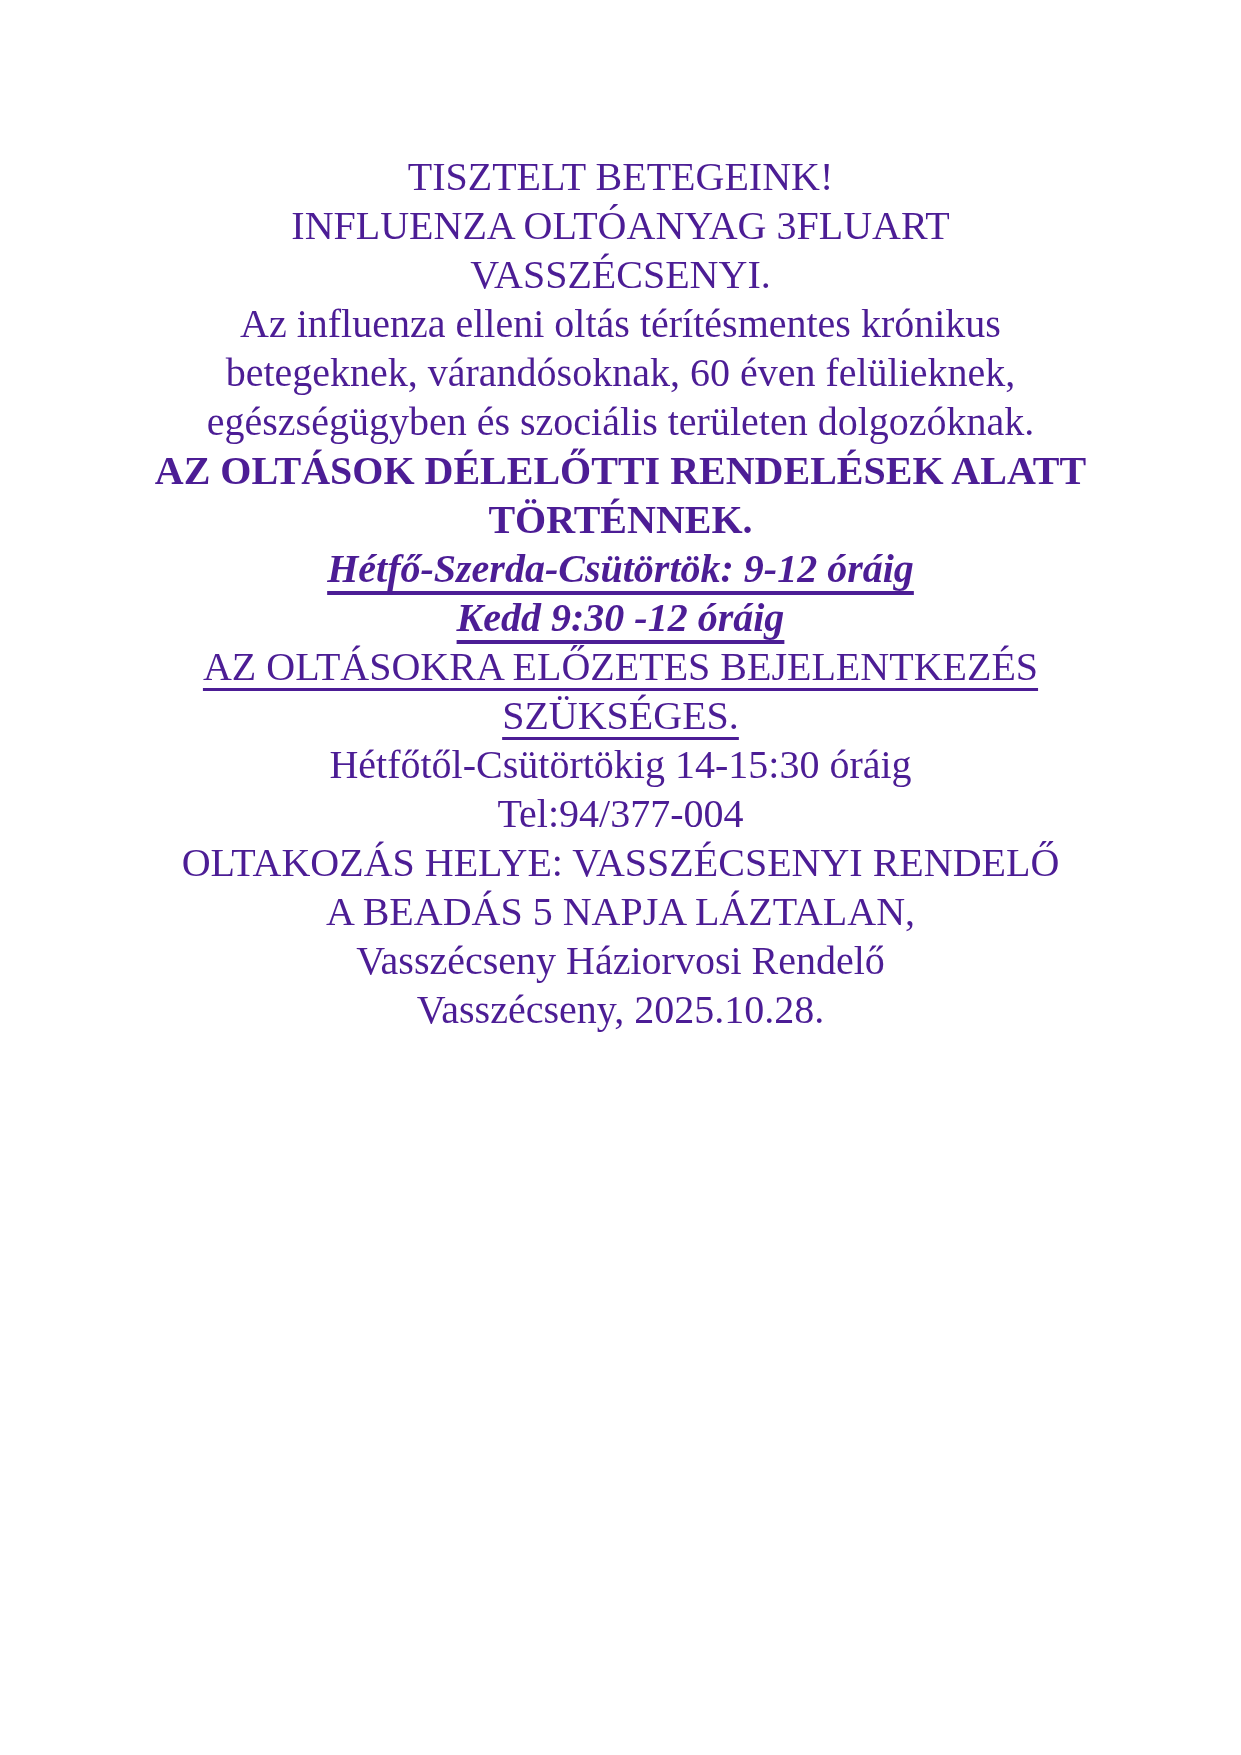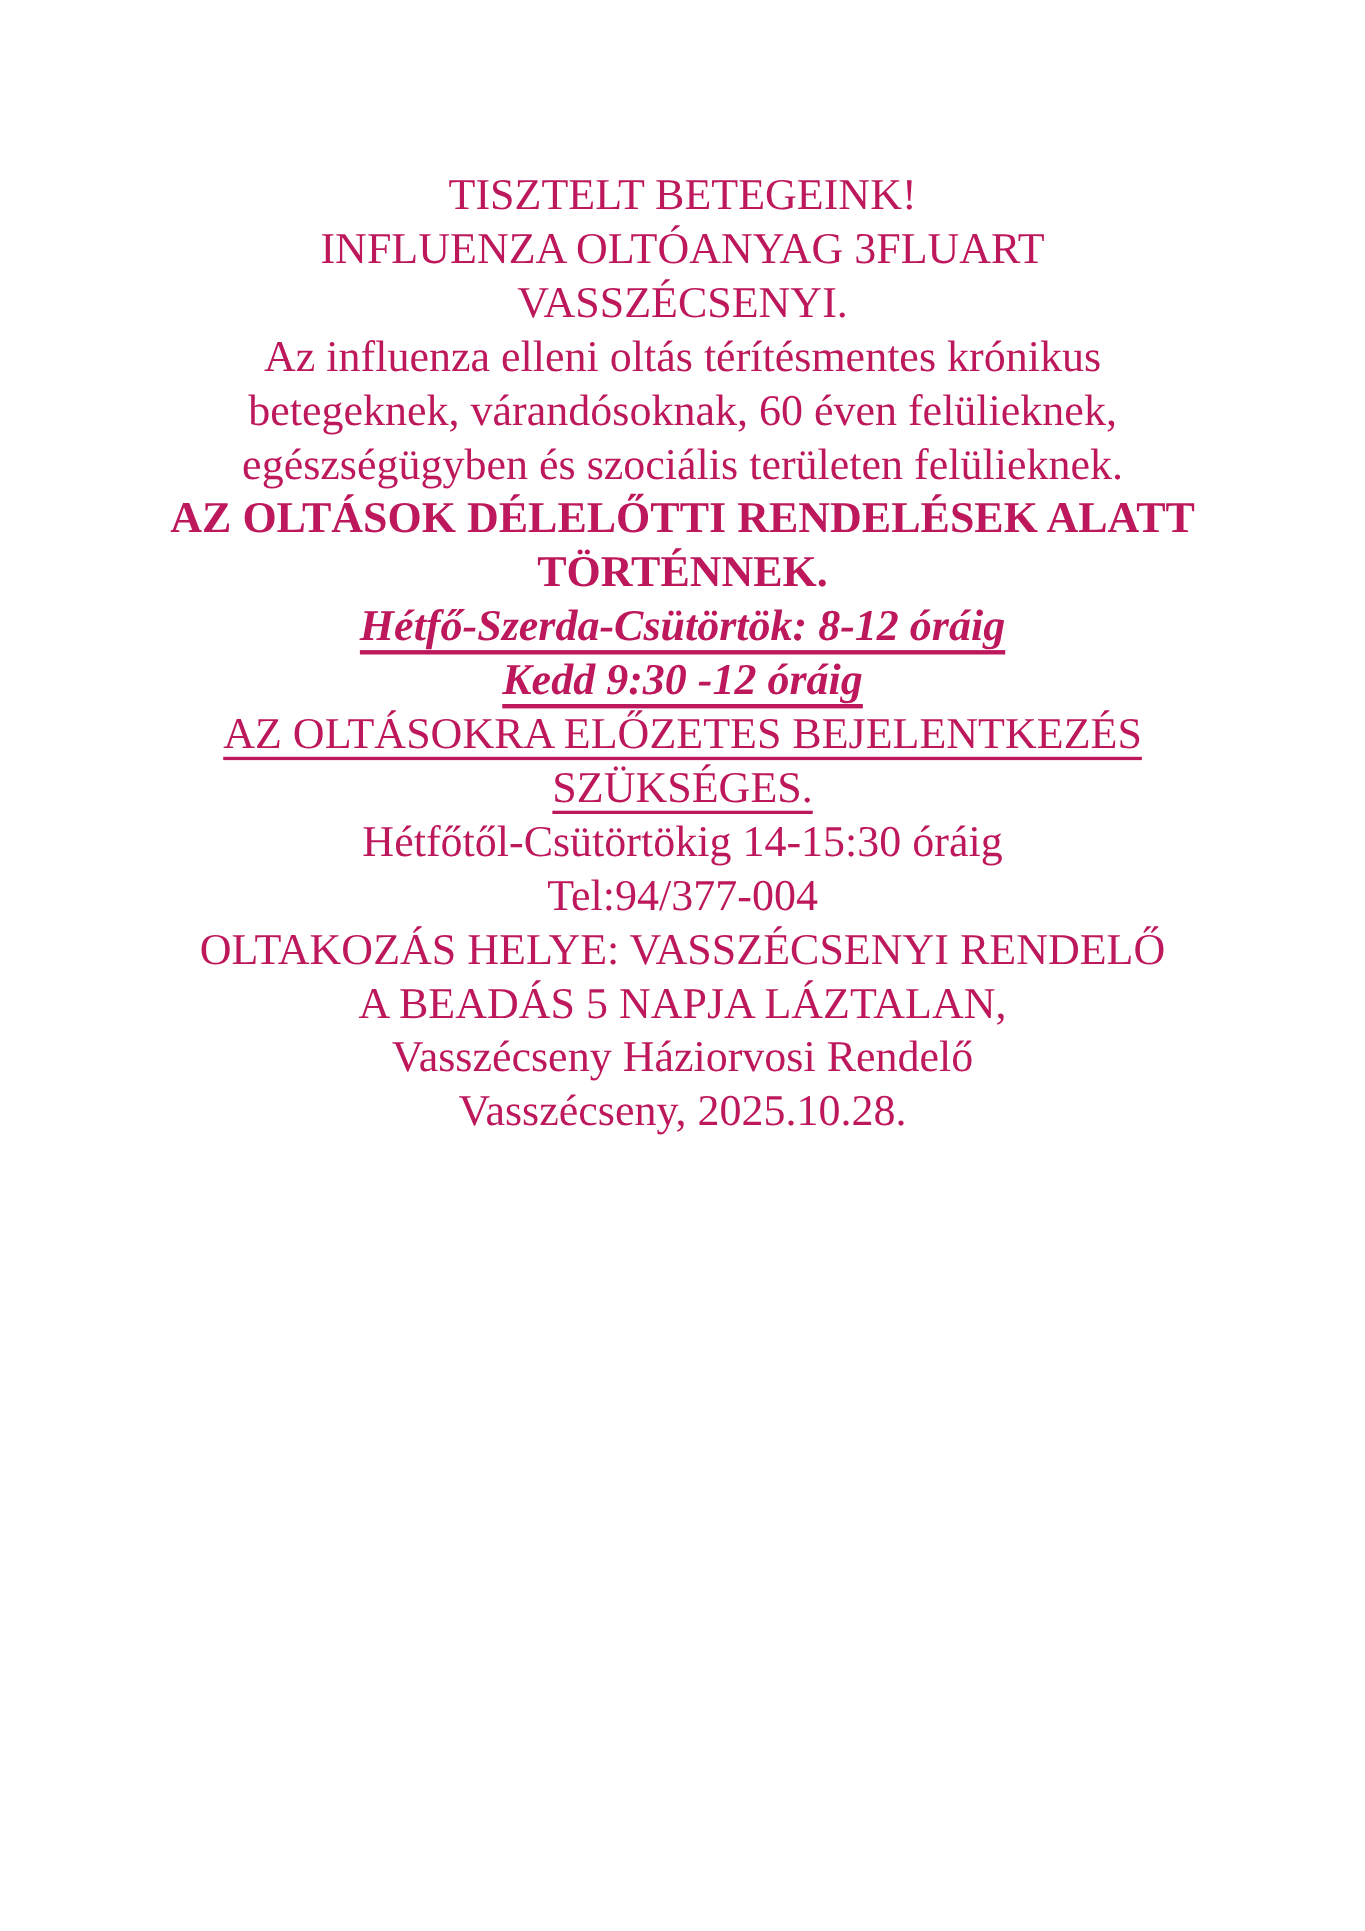--- a/index.html
+++ b/index.html
@@ -5,21 +5,21 @@
     html, body {
       margin: 0;
       padding: 0;
       background: #ffffff;
     }
     .page {
       position: relative;
       width: 1241px;
       height: 1755px;
       background: #ffffff;
-      color: #be185d;
+      color: #4c1d95;
       font-family: "Liberation Serif", "DejaVu Serif", serif;
       font-size: 40px;
       line-height: 49px;
       box-sizing: border-box;
       padding: 152px 148px 0 148px;
       overflow: hidden;
     }
     .page p {
       margin: 0;
       padding: 0;
@@ -57,29 +57,29 @@
   <p>TISZTELT BETEGEINK!</p>
 
   <p class="mt-72">
     <span>INFLUENZA OLTÓANYAG 3FLUART</span><br>
     <span>VASSZÉCSENYI.</span>
   </p>
 
   <p class="mt-31">
     <span>Az influenza elleni oltás térítésmentes krónikus</span><br>
     <span>betegeknek, várandósoknak, 60 éven felülieknek,</span><br>
-    <span>egészségügyben és szociális területen felülieknek.</span>
+    <span>egészségügyben és szociális területen dolgozóknak.</span>
   </p>
 
   <p class="mt-13">
     <span>AZ OLTÁSOK DÉLELŐTTI RENDELÉSEK ALATT</span><br>
     <span>TÖRTÉNNEK.</span>
   </p>
 
-  <p class="mt-25 bold-italic-underline">Hétfő-Szerda-Csütörtök: 8-12 óráig</p>
+  <p class="mt-25 bold-italic-underline">Hétfő-Szerda-Csütörtök: 9-12 óráig</p>
 
   <p class="mt-21 bold-italic-underline">Kedd 9:30 -12 óráig</p>
 
   <p class="mt-16 underline">
     <span>AZ OLTÁSOKRA ELŐZETES BEJELENTKEZÉS</span><br>
     <span>SZÜKSÉGES.</span>
   </p>
 
   <p class="mt-22">Hétfőtől-Csütörtökig 14-15:30 óráig</p>
 

